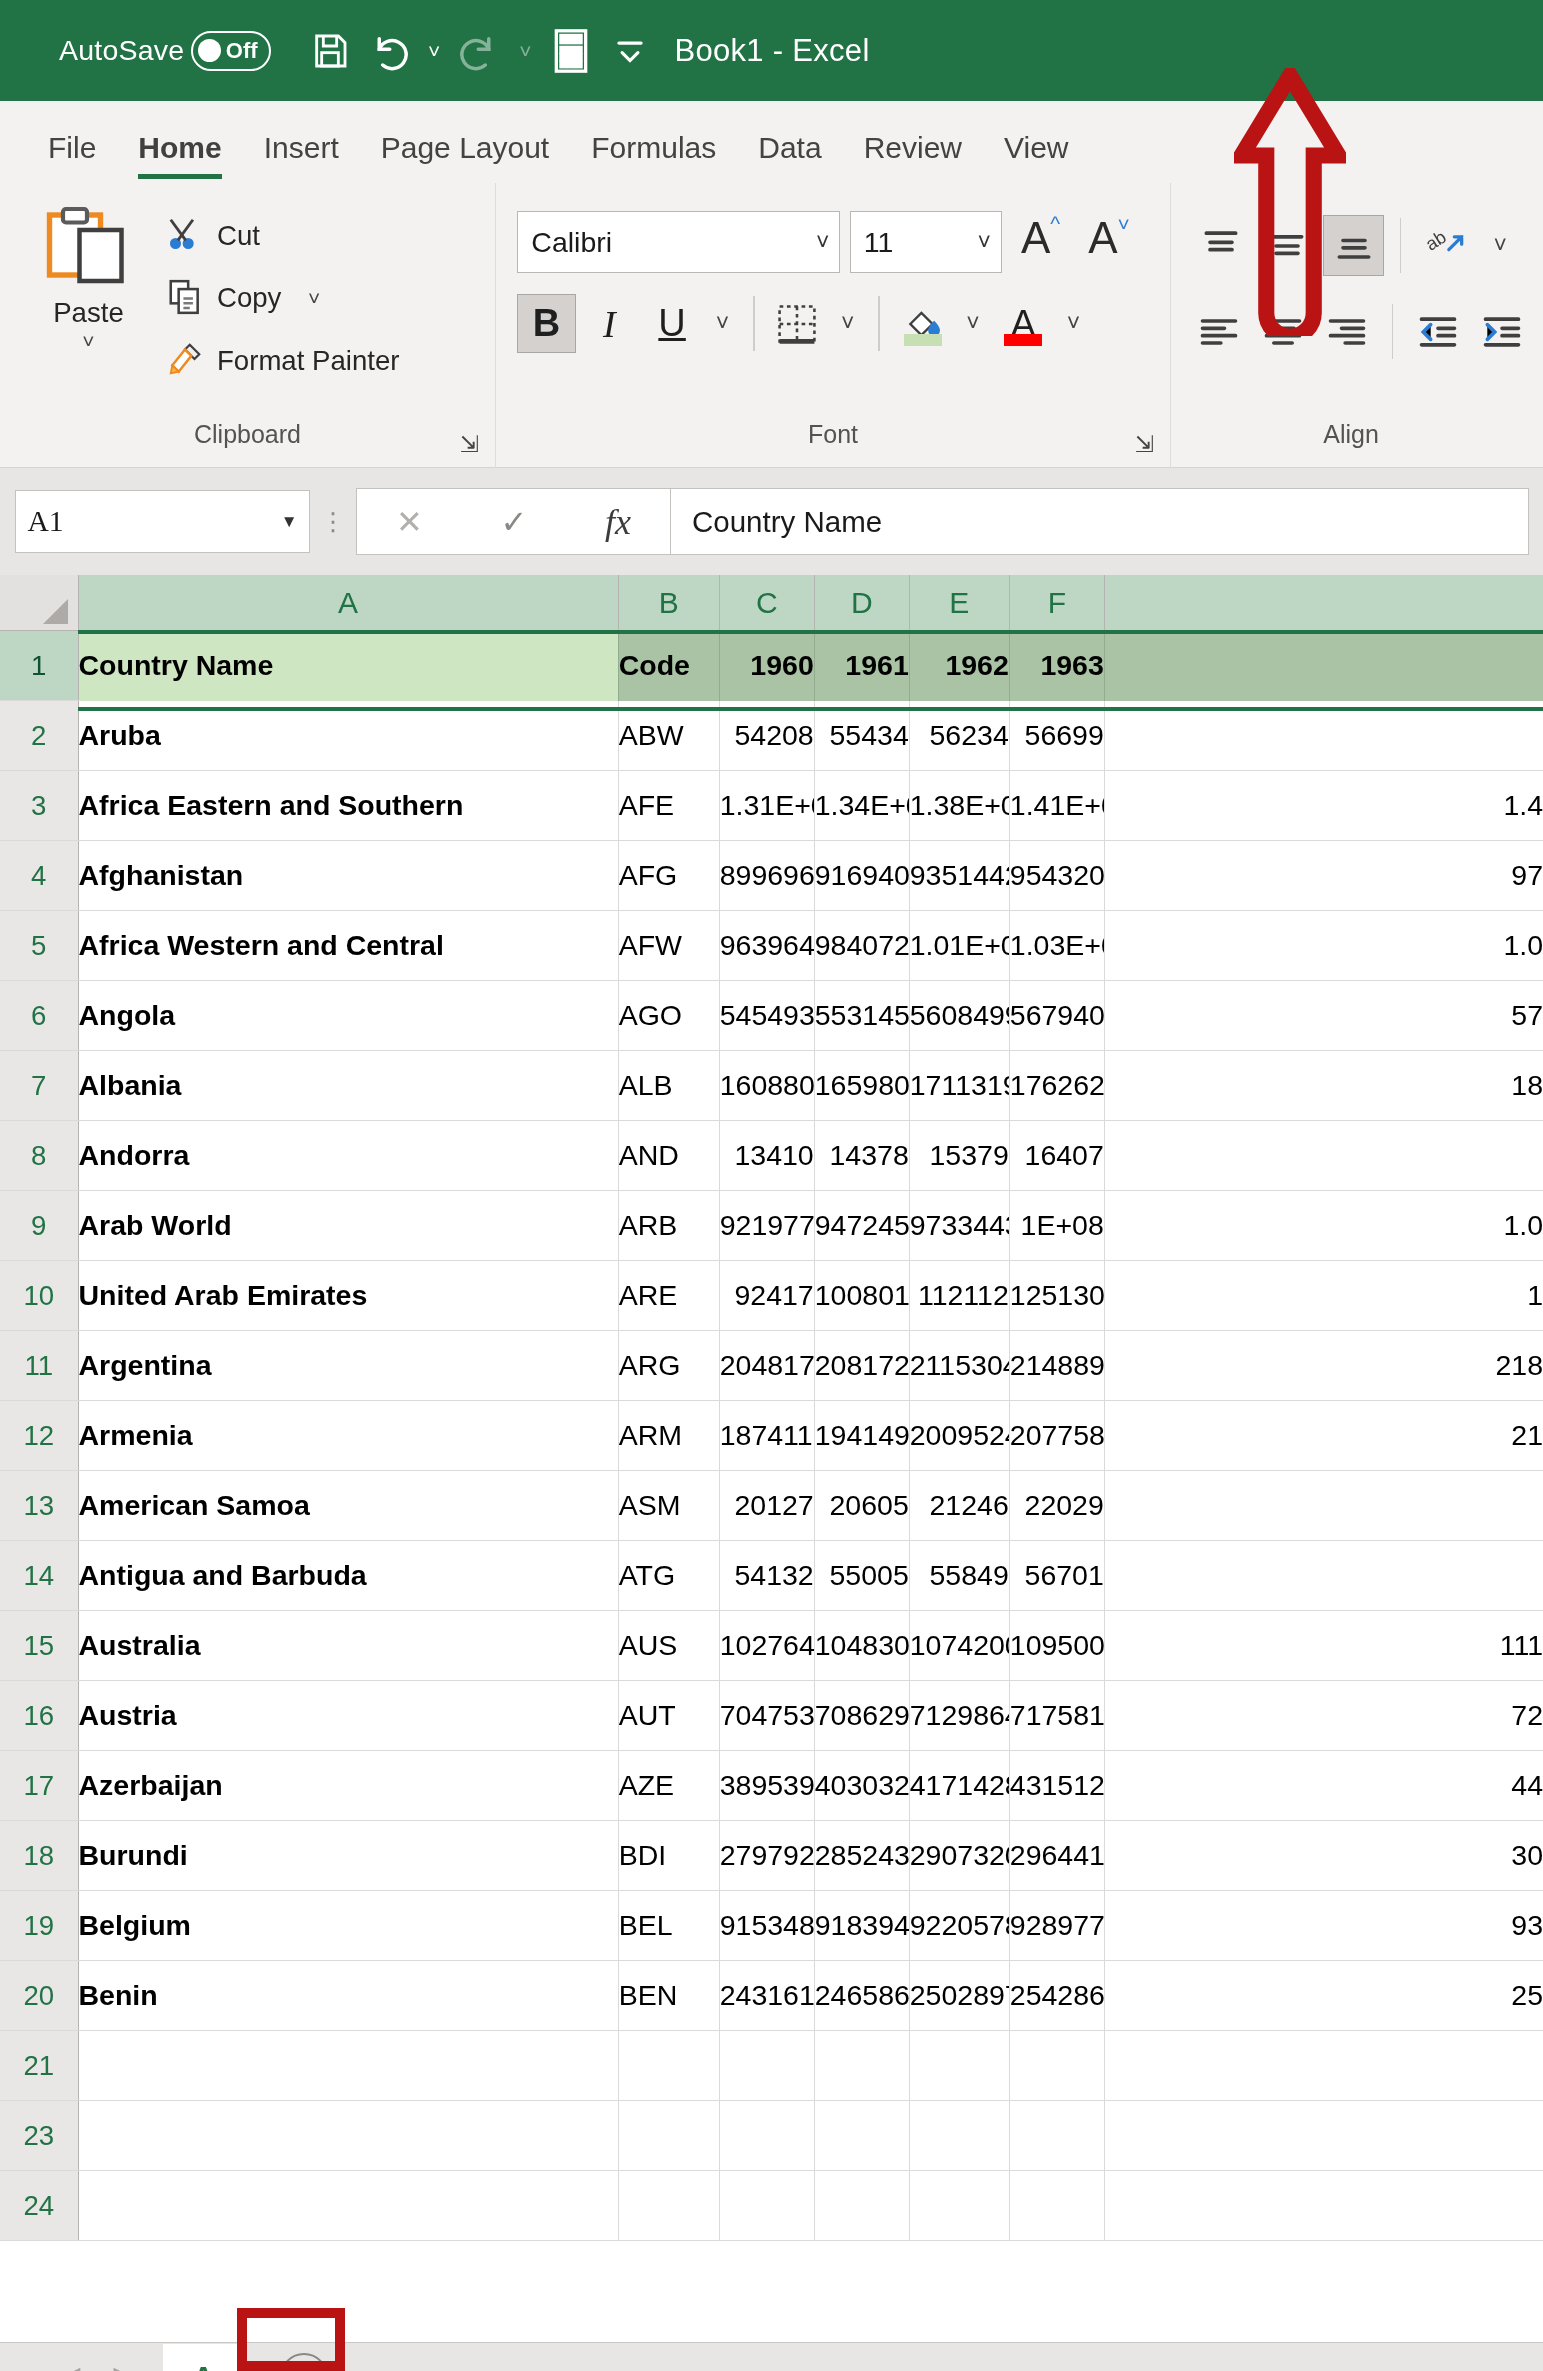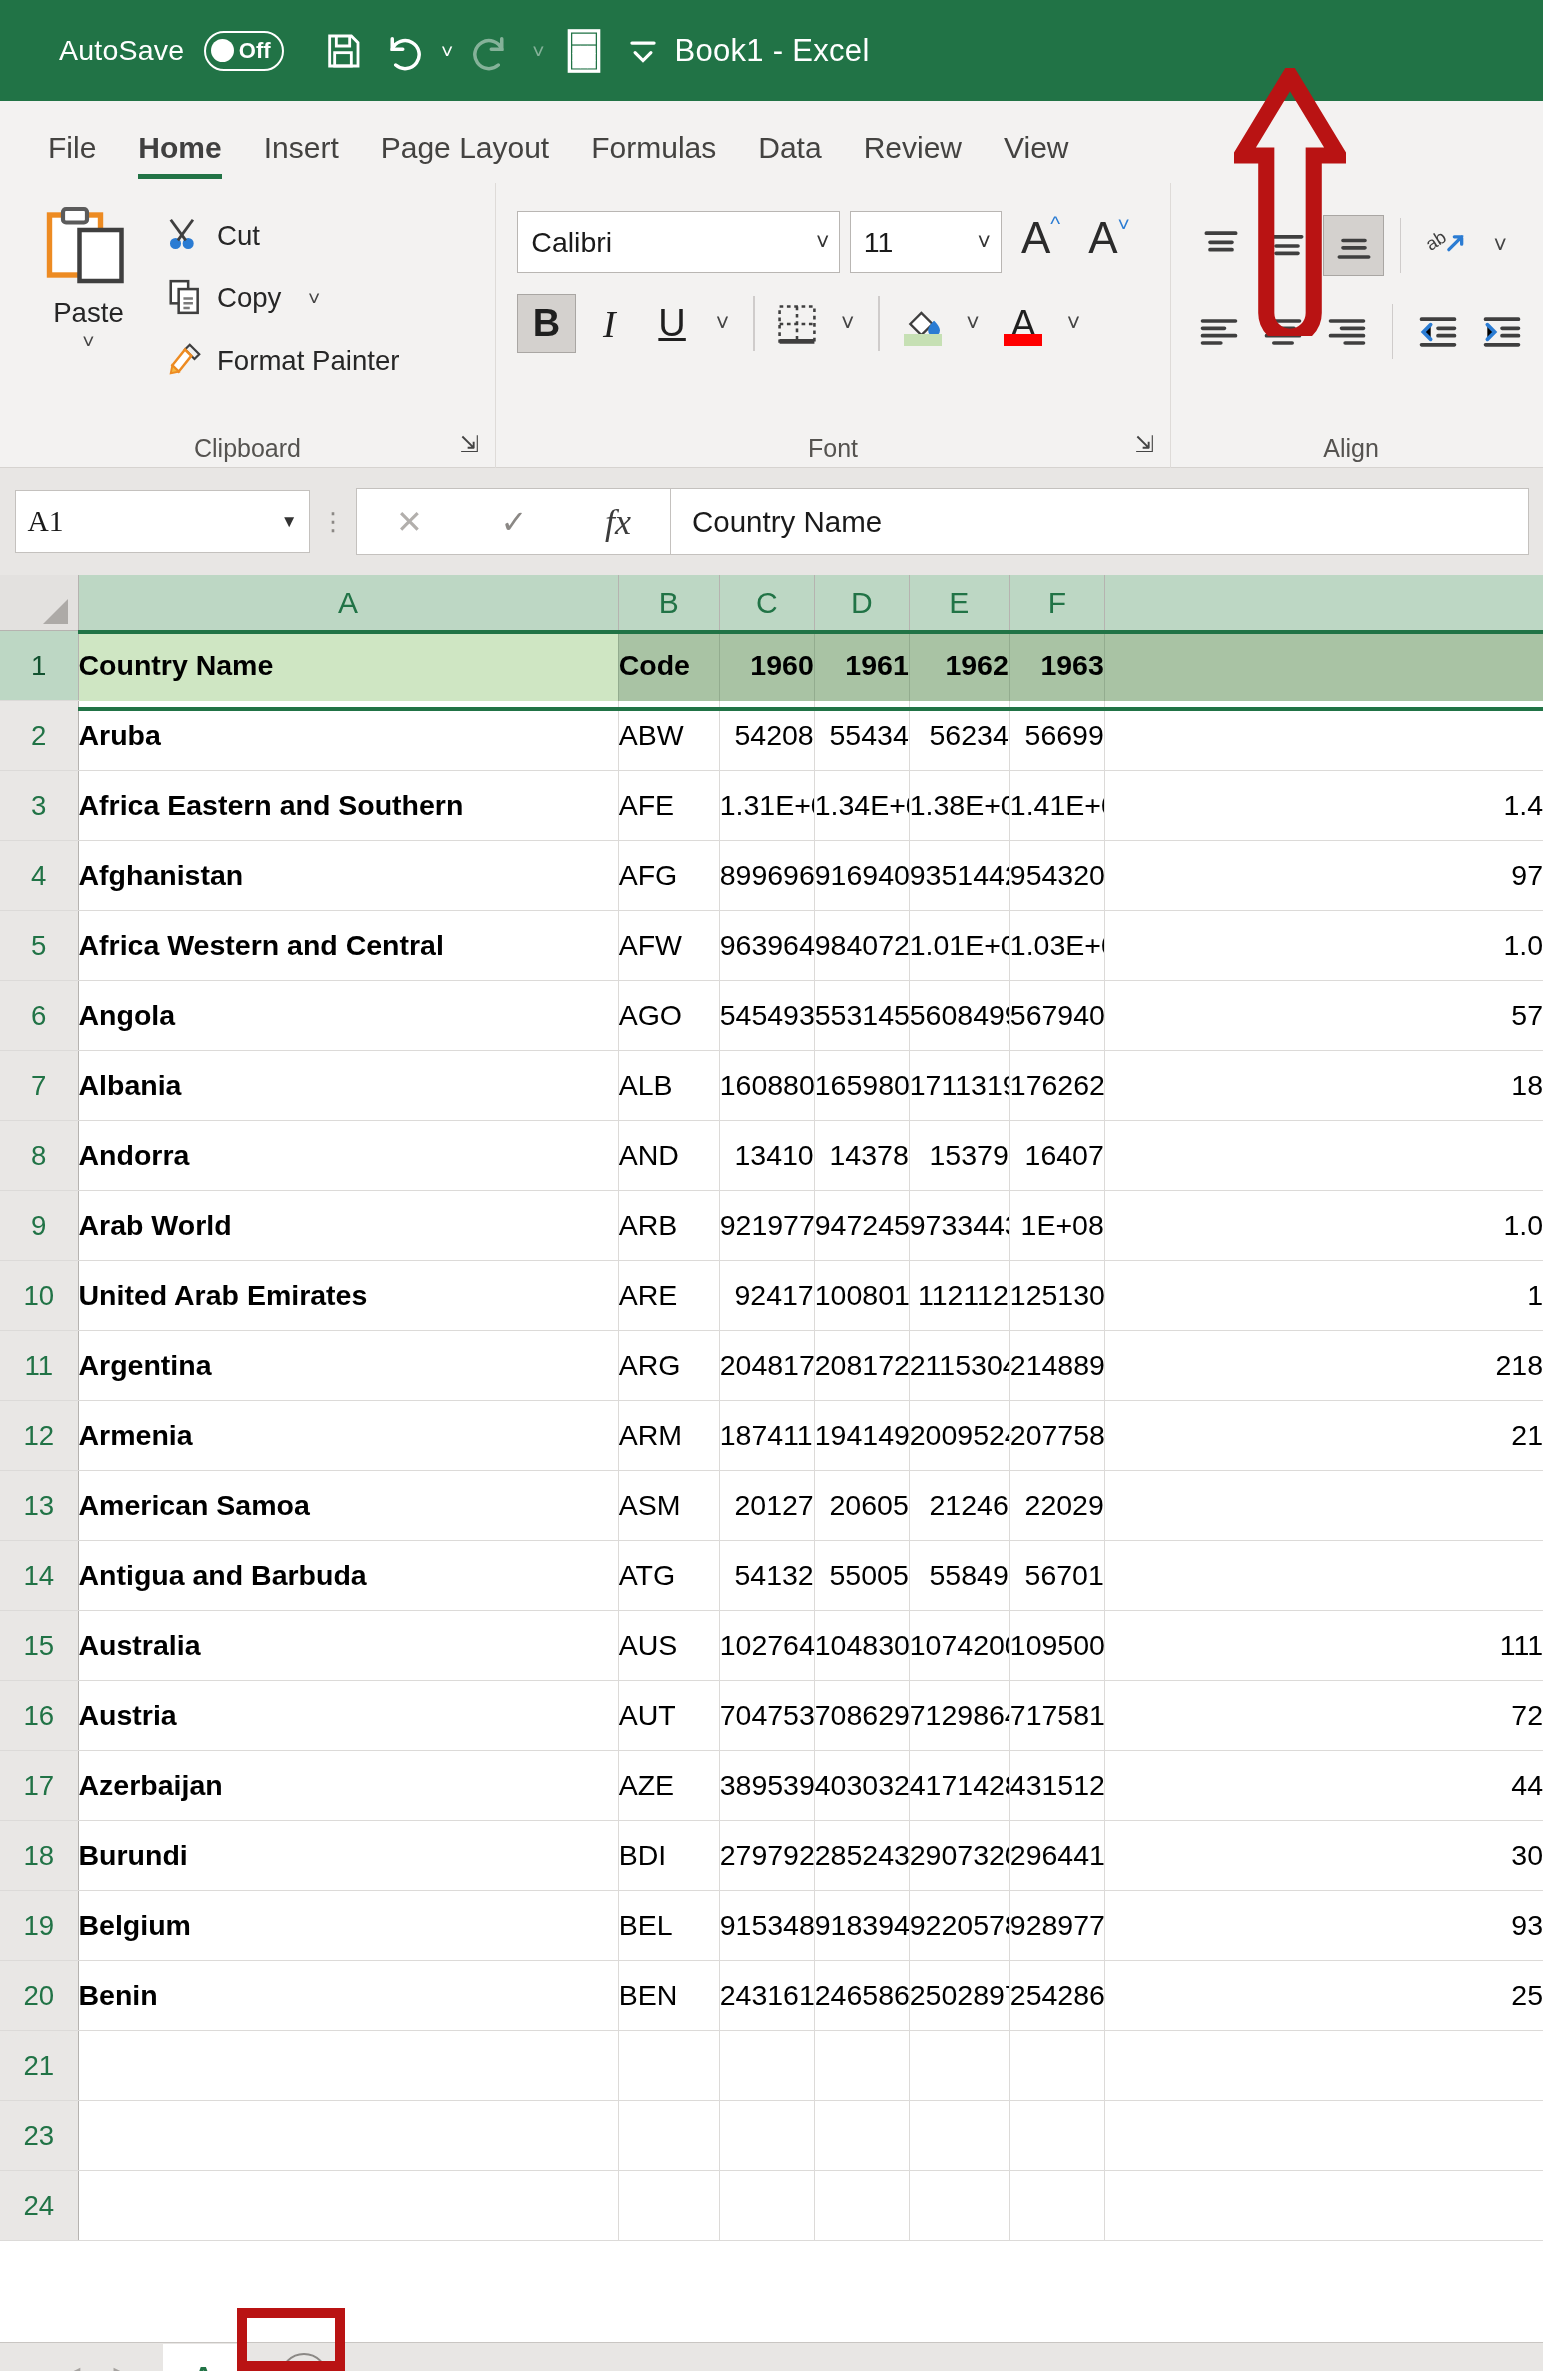--- a/index.html
+++ b/index.html
@@ -10,21 +10,21 @@
     overflow:hidden;
     -webkit-font-smoothing:antialiased;
   }
   .app{position:relative;width:1544px;height:2371px;background:#f3f2f1;overflow:hidden;}
 
   
   .titlebar{
     position:relative;height:101px;background:#217346;
     display:flex;align-items:center;padding:0 19px;box-sizing:border-box;
   }
-  .autosave{display:flex;align-items:center;gap:20px;margin-left:40px;}
+  .autosave{display:flex;align-items:center;gap:7px;margin-left:40px;}
   .autosave-label{color:#fff;font-size:28.5px;letter-spacing:0.2px;}
   .toggle{
     width:80px;height:40px;border-radius:20px;border:2.9px solid #ffffff;
     display:flex;align-items:center;box-sizing:border-box;padding:0 4.8px;gap:4.8px;
   }
   .toggle-knob{width:23px;height:23px;border-radius:50%;background:#fff;flex:0 0 auto;}
   .toggle-text{color:#fff;font-size:22px;font-weight:600;}
   .qat{display:flex;align-items:center;gap:5.7px;margin-left:32px;}
   .qat-btn{
     width:53px;height:53px;display:flex;align-items:center;justify-content:center;
@@ -54,21 +54,21 @@
   }
 
   
   .ribbon{
     height:285px;background:#f3f2f1;border-bottom:1.9px solid #d6d3d0;
     display:flex;position:relative;box-sizing:border-box;
   }
   .rgroup{position:relative;height:285px;box-sizing:border-box;padding-top:11.4px;}
   .rgroup + .rgroup{border-left:1.9px solid #dedbd8;}
   .rgroup-label{
-    position:absolute;bottom:5px;left:0;right:0;text-align:center;
+    position:absolute;bottom:19px;left:0;right:0;text-align:center;
     font-size:25px;color:#555350;
   }
   .dialog-launcher{
     position:absolute;bottom:9.5px;right:11.4px;width:28.5px;height:28.5px;
     color:#444;font-size:23px;line-height:28.5px;text-align:center;
   }
 
   
   .g-clip{width:495px;padding-left:17px;}
   .clip-inner{display:flex;gap:5.7px;}

